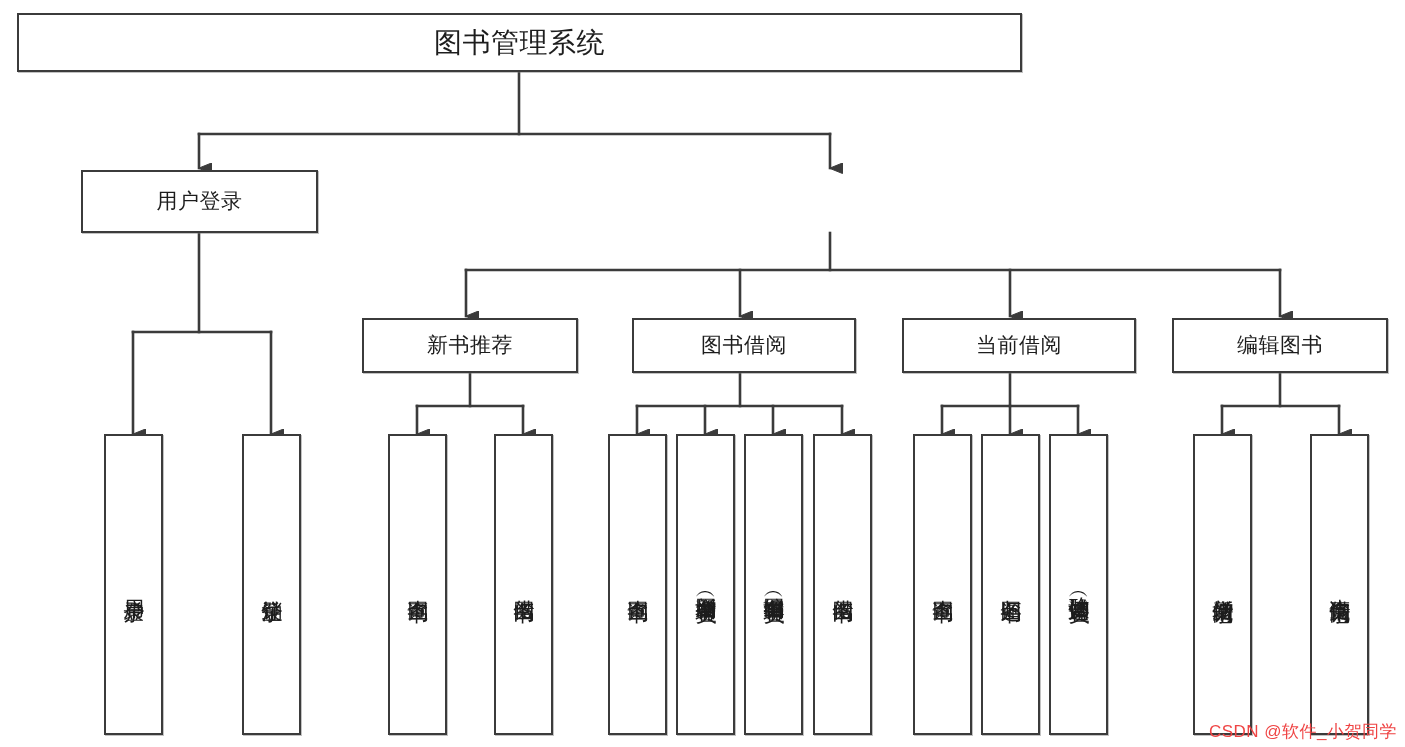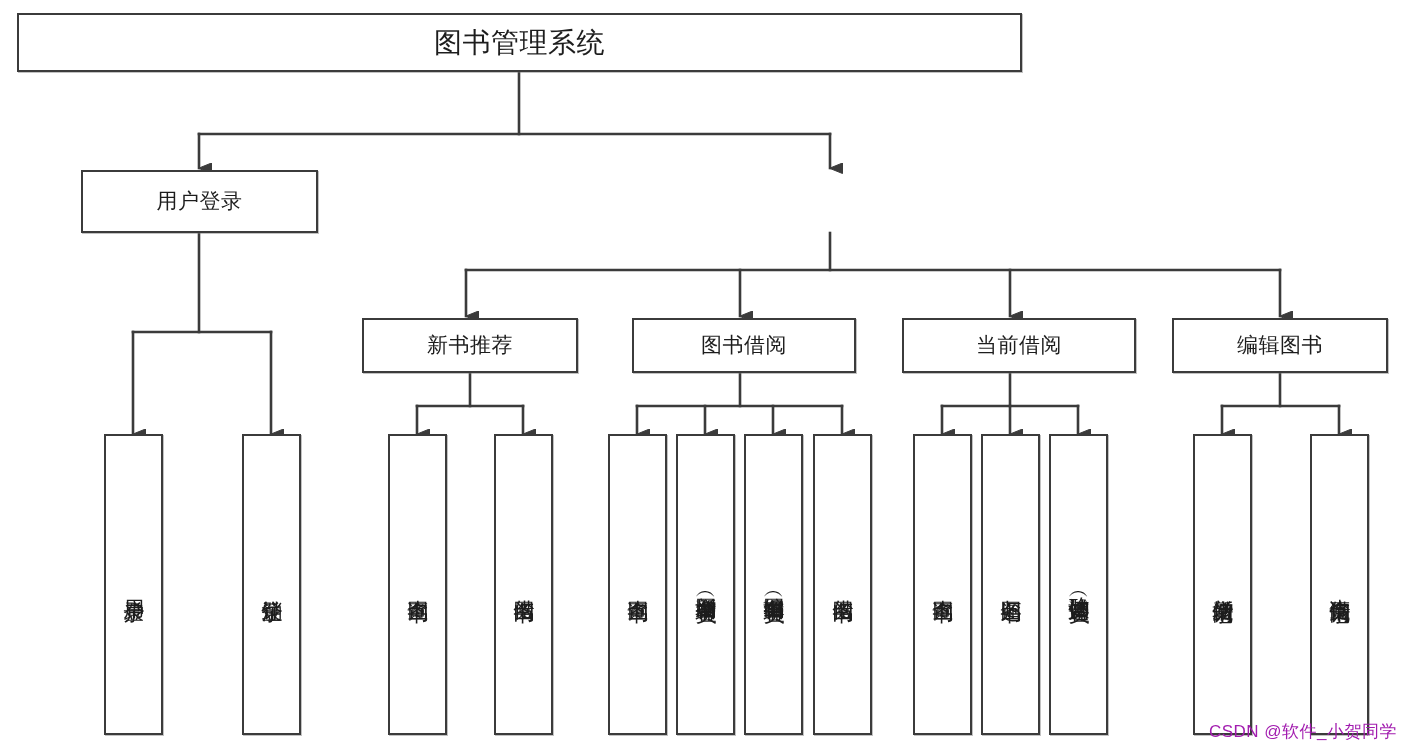--- a/index.html
+++ b/index.html
@@ -59,21 +59,21 @@
     font-size: 21px;
     line-height: 1.28;
     letter-spacing: 1px;
     white-space: nowrap;
   }
   #watermark {
     position: absolute;
     right: 8px;
     bottom: 4px;
     font-size: 17px;
-    color: #a21caf;
+    color: #ef4444;
     letter-spacing: 0.5px;
     z-index: 5;
     white-space: nowrap;
   }
 </style>
 </head>
 <body>
 
 <div id="diagram-canvas">
 

